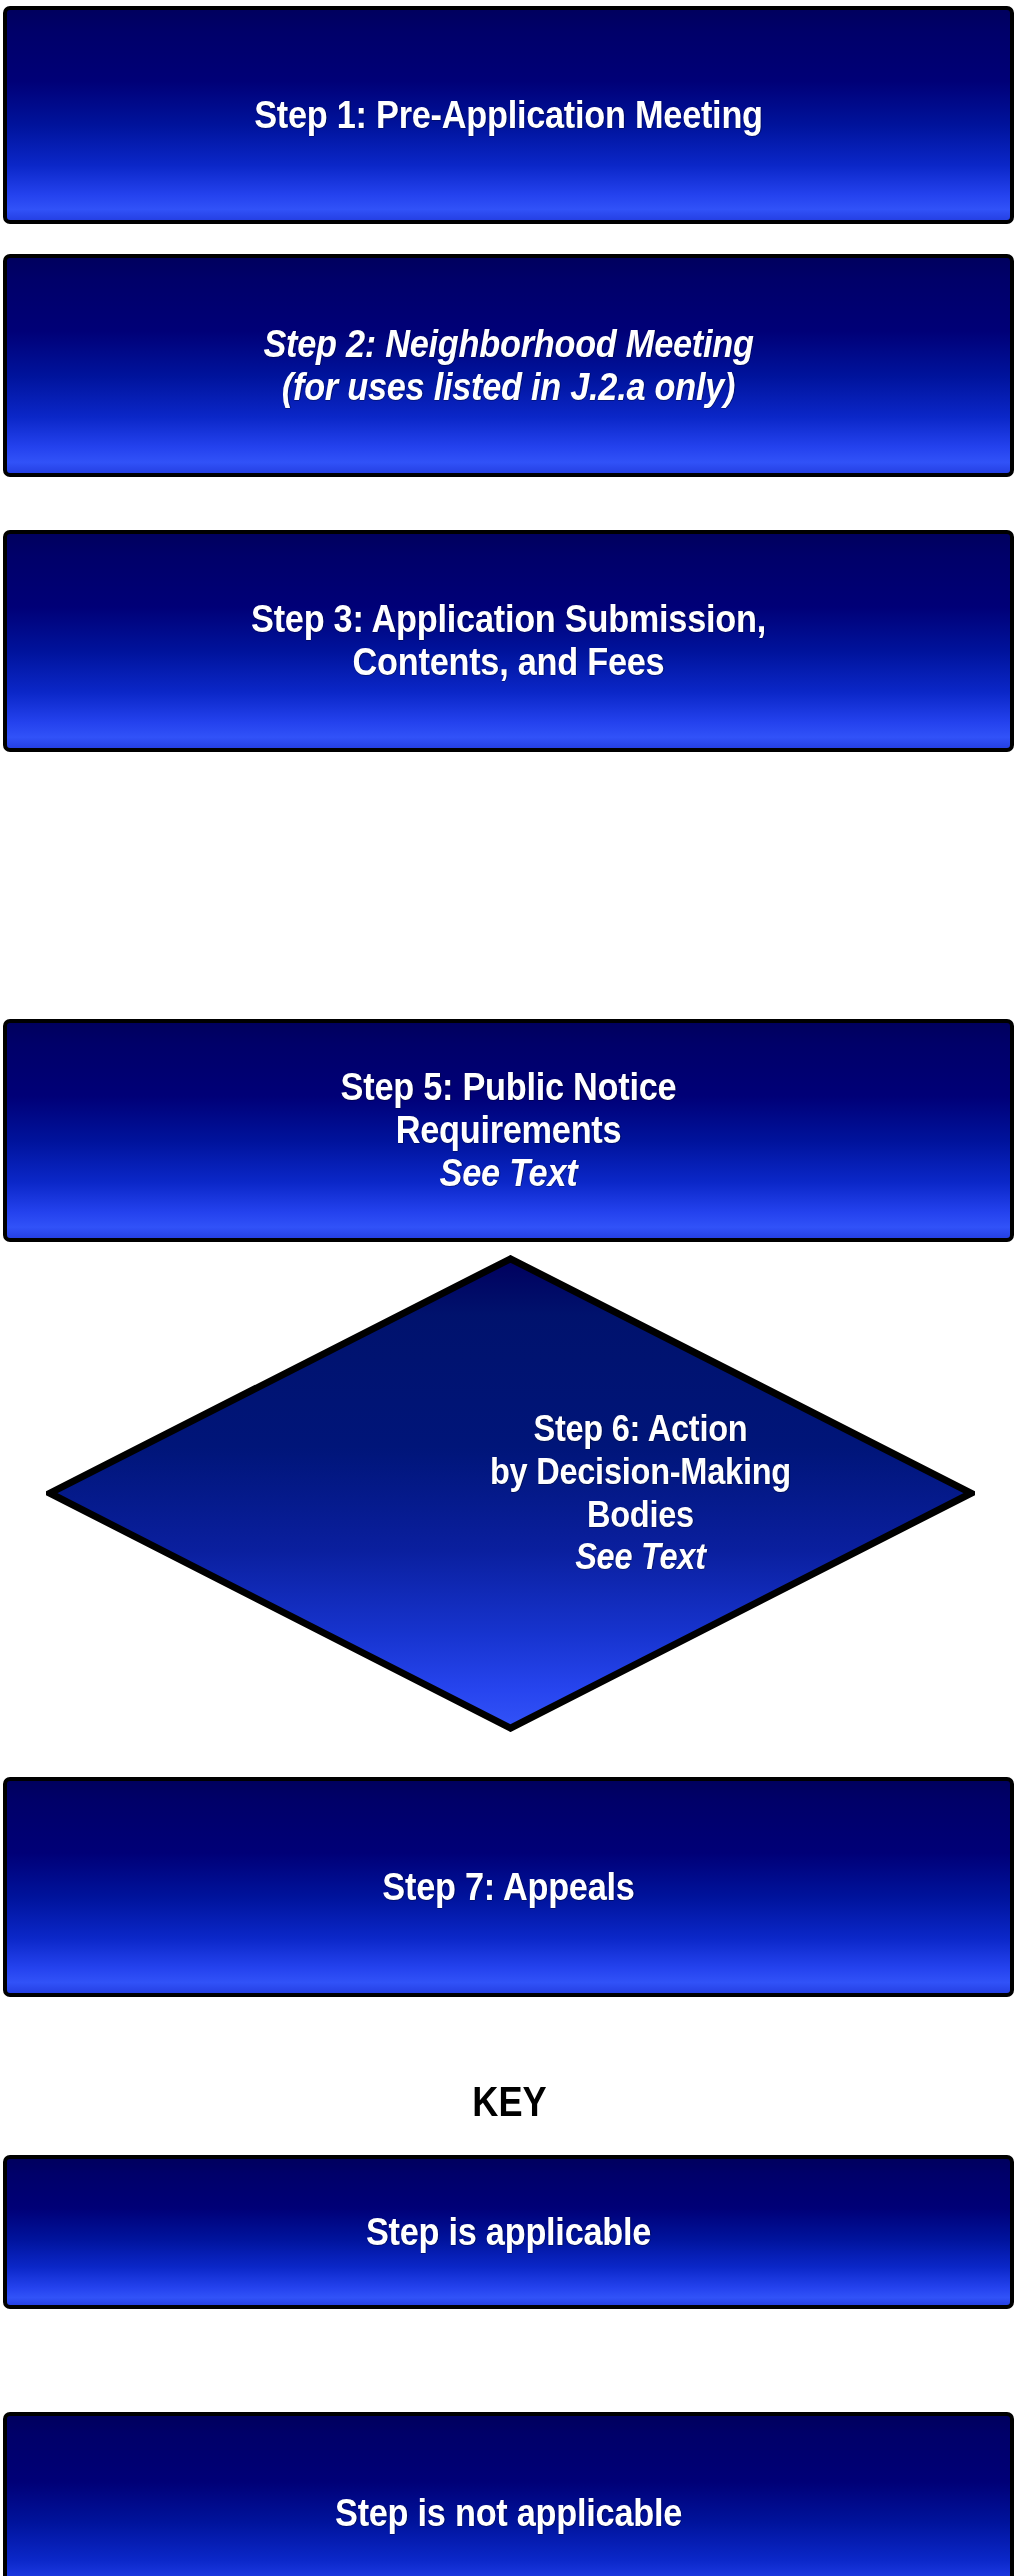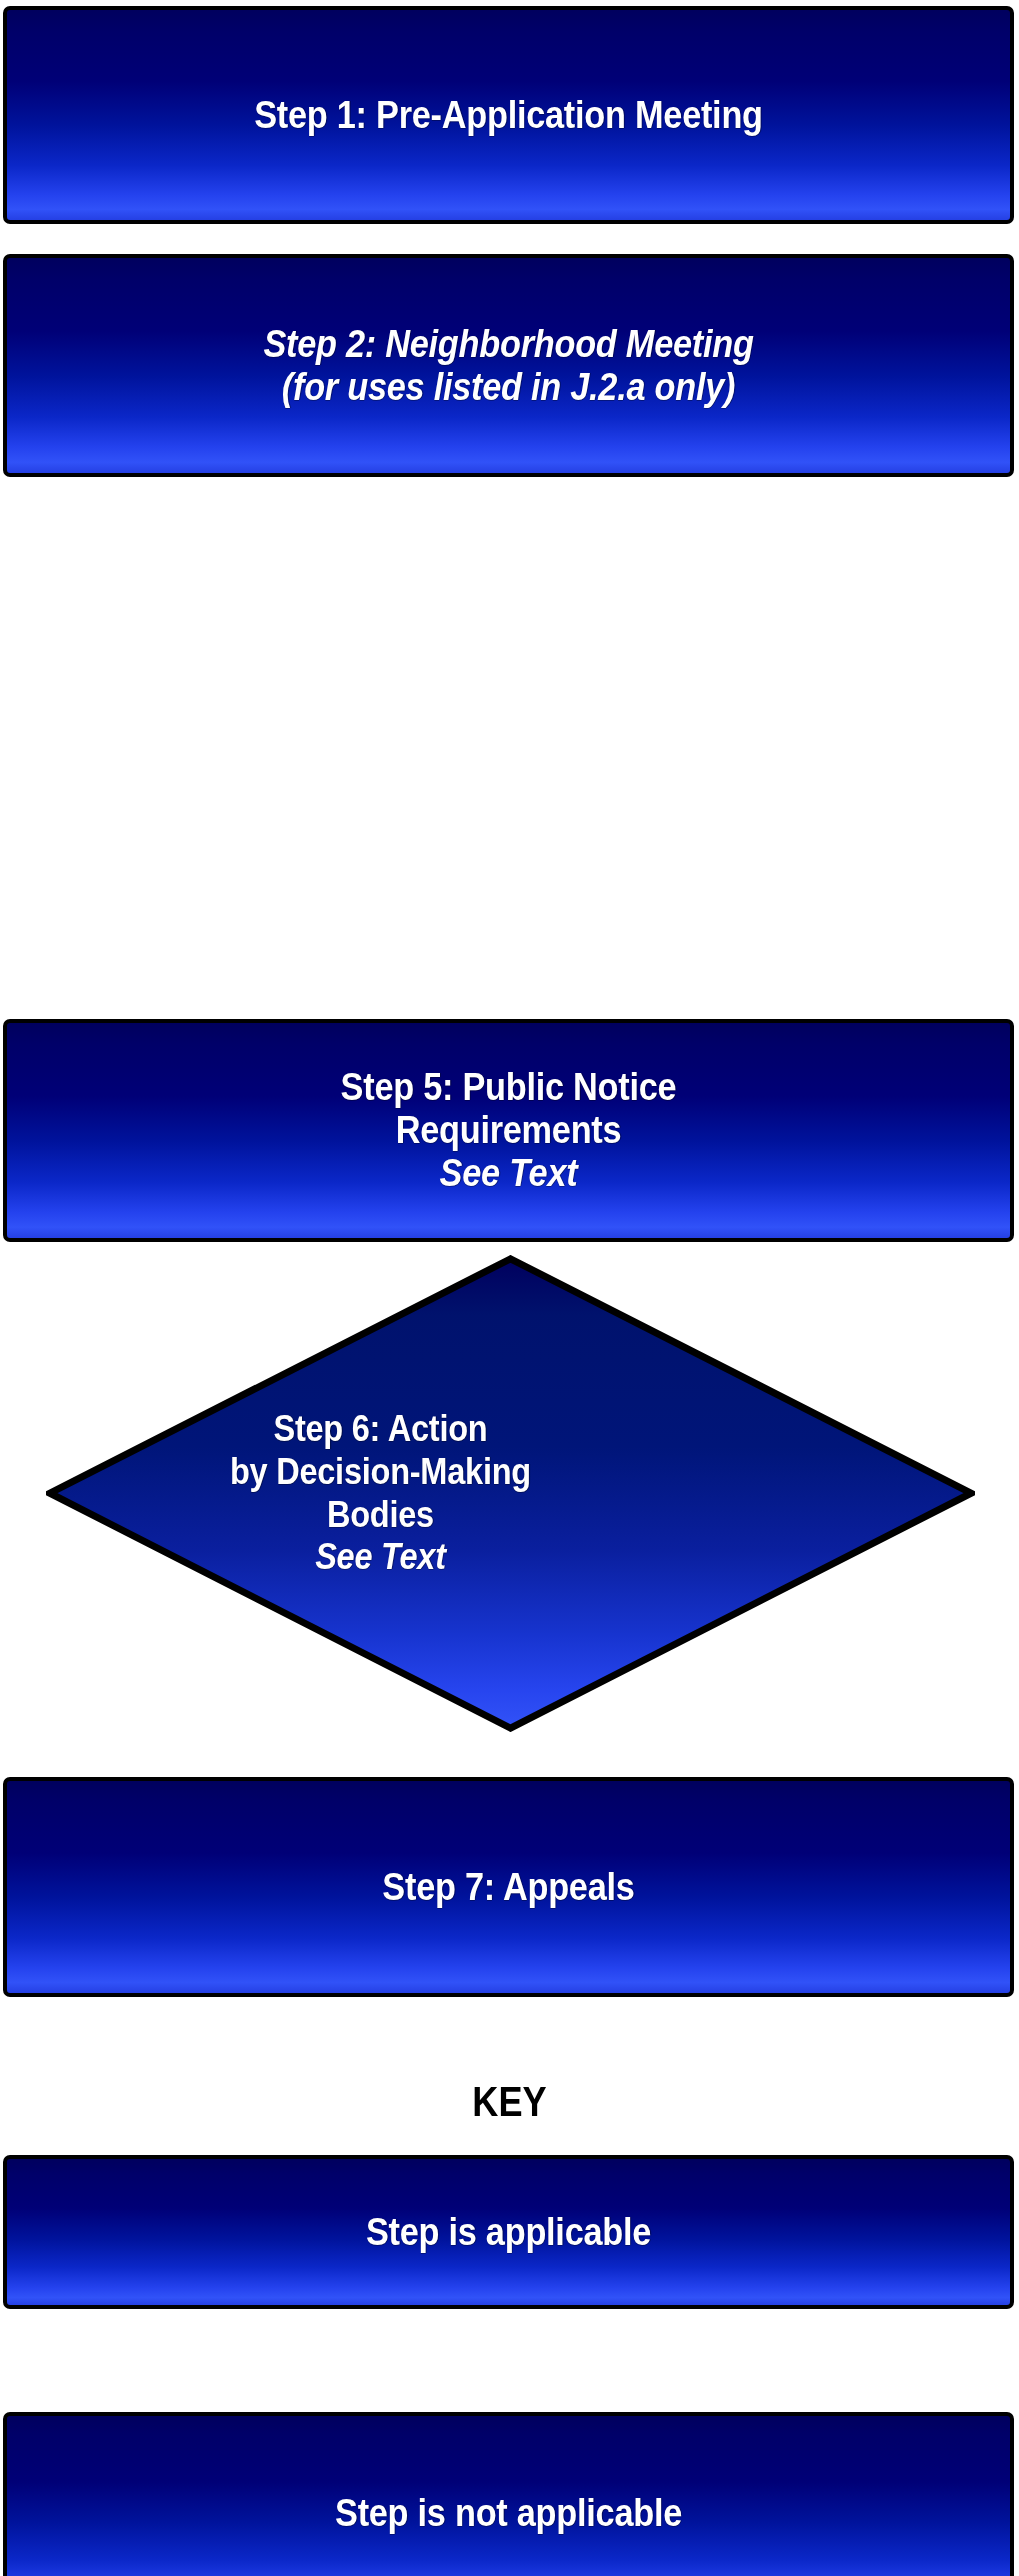--- a/index.html
+++ b/index.html
@@ -62,21 +62,21 @@
       0 1.3px 0 rgba(0,0,0,0.30);
   }
   .step-text .line { display: block; }
   .step-text .line.italic { font-style: italic; }
 
   
   .diamond-wrap {
     position: absolute;
     display: flex;
     align-items: center;
-    justify-content: flex-start;
+    justify-content: flex-end;
   }
   .diamond-shape {
     position: absolute;
     left: 0; top: 0;
     width: 100%;
     height: 100%;
   }
   .diamond-text {
     position: relative;
     z-index: 2;
@@ -119,20 +119,26 @@
     </div>
   </div>
 
   <div class="step-box" style="left:3.2px; top:254px; width:1011px; height:223px;font-style:italic;">
     <div class="step-text">
       <span class="line">Step 2: Neighborhood Meeting</span>
       <span class="line">(for uses listed in J.2.a only)</span>
     </div>
   </div>
 
+  <div class="step-box" style="left:3.2px; top:530px; width:1011px; height:222px;">
+    <div class="step-text">
+      <span class="line">Step 3: Application Submission,</span>
+      <span class="line">Contents, and Fees</span>
+    </div>
+  </div>
 
 
   <div class="step-box" style="left:3.2px; top:1019px; width:1011px; height:223px;">
     <div class="step-text">
       <span class="line">Step 5: Public Notice</span>
       <span class="line">Requirements</span>
       <span class="line italic">See Text</span>
     </div>
   </div>
 

